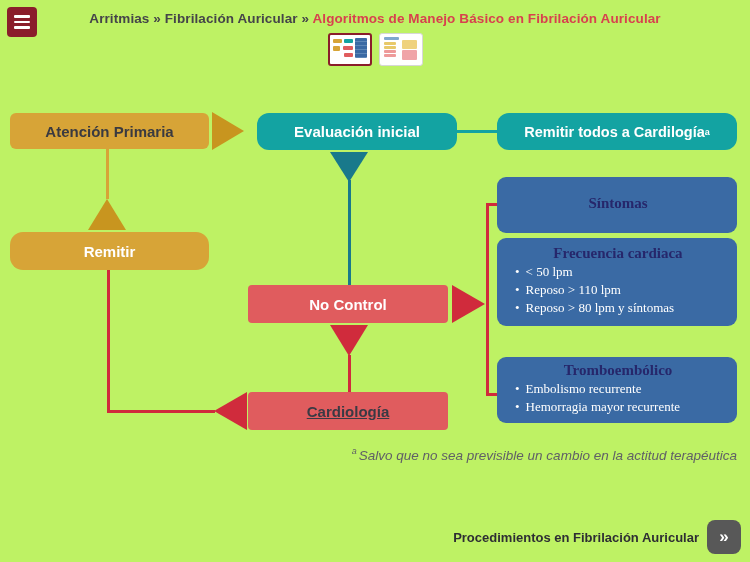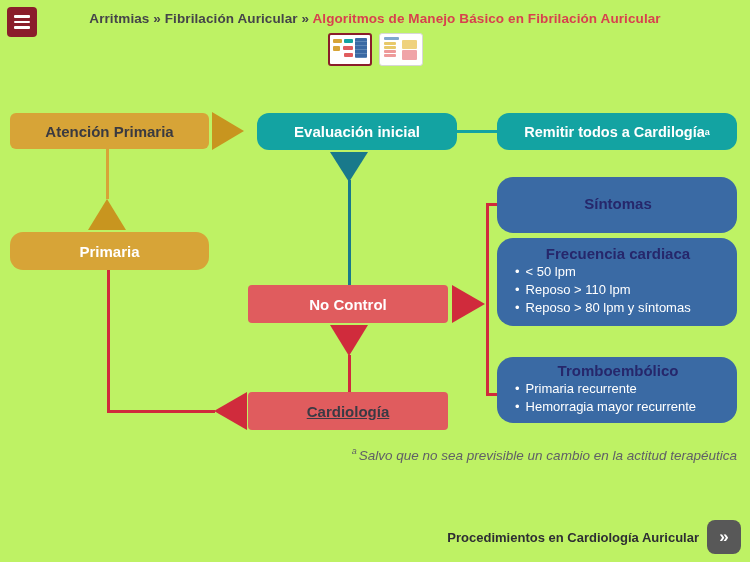--- a/index.html
+++ b/index.html
@@ -42,22 +42,22 @@
   
   .tri{position:absolute;width:0;height:0;}
   .tri-right-gold{border-top:19px solid transparent;border-bottom:19px solid transparent;border-left:32px solid #C8951F;}
   .tri-up-gold{border-left:19.5px solid transparent;border-right:19.5px solid transparent;border-bottom:31px solid #C8951F;}
   .tri-down-teal{border-left:19.5px solid transparent;border-right:19.5px solid transparent;border-top:30px solid #19798B;}
   .tri-right-red{border-top:19px solid transparent;border-bottom:19px solid transparent;border-left:33px solid #D02B3C;}
   .tri-down-red{border-left:19.5px solid transparent;border-right:19.5px solid transparent;border-top:31px solid #D02B3C;}
   .tri-left-red{border-top:19px solid transparent;border-bottom:19px solid transparent;border-right:33px solid #D02B3C;}
 
   
-  .crit{position:absolute;left:497px;width:240px;background:#3A6AA4;border-radius:16px;box-sizing:border-box;
-    display:flex;flex-direction:column;justify-content:center;padding:4px 8px 6px 10px;}
+  .crit{position:absolute;left:497px;width:240px;background:#3A6AA4;border-radius:9px;box-sizing:border-box;
+    display:flex;flex-direction:column;justify-content:center;padding:4px 8px 6px 10px;font-family:Liberation Serif, serif;}
   .crit h3{margin:0 0 1px 0;text-align:center;font-size:15px;color:#26276B;font-weight:bold;}
   .crit ul{margin:0;padding:0 0 0 8px;list-style:none;}
   .crit li{color:#fff;font-size:13px;line-height:1.4;}
   .crit li::before{content:"\2022";margin-right:6px;}
 
   
   .footnote{position:absolute;right:13px;top:446px;font-style:italic;font-size:13.5px;color:#606066;}
   .footnote sup{font-size:9px;margin-right:2px;}
 
   
@@ -105,21 +105,21 @@
 
     <div class="node gold" style="left:10px;top:113px;width:199px;height:36px;">Atención Primaria</div>
 
     <div class="node teal" style="left:248px;top:113px;width:200px;height:37px;margin-left:9px;">Evaluación inicial</div>
 
     <div class="node teal" style="left:497px;top:113px;width:240px;height:37px;font-size:14.5px;">
       <span>Remitir todos a Cardilogía</span>
         <sup>a</sup>
     </div>
 
-    <div class="node gold-round" style="left:10px;top:232px;width:199px;height:38px;">Primaria</div>
+    <div class="node gold-round" style="left:10px;top:232px;width:199px;height:38px;">Remitir</div>
 
     <div class="node salmon light-text" style="left:248px;top:285px;width:200px;height:38px;">No Control</div>
 
     <div class="node salmon dark-text" style="left:248px;top:392px;width:200px;height:38px;text-decoration:underline;">Cardiología</div>
 
     <div class="tri tri-right-gold" style="left:212px;top:112px;"></div>
     <div class="line l-gold" style="left:106px;top:149px;width:3px;height:50px;"></div>
     <div class="tri tri-up-gold" style="left:88px;top:199px;"></div>
 
     <div class="line l-teal" style="left:448px;top:130px;width:49px;height:3px;"></div>
@@ -147,30 +147,30 @@
       <ul>
         <li>&lt; 50 lpm</li>
         <li>Reposo &gt; 110 lpm</li>
         <li>Reposo &gt; 80 lpm y síntomas</li>
       </ul>
     </div>
 
     <div class="crit" style="top:357px;height:66px;">
       <h3>Tromboembólico</h3>
       <ul>
-        <li>Primaria recurrente</li>
+        <li>Embolismo recurrente</li>
         <li>Hemorragia mayor recurrente</li>
       </ul>
     </div>
 
     <div class="footnote">
       <sup>a</sup><span>Salvo que no sea previsible un cambio en la actitud terapéutica</span>
     </div>
   </div>
 
   <div class="next-nav">
-    <span class="next-label">Procedimientos en Cardiología Auricular</span>
+    <span class="next-label">Procedimientos en Fibrilación Auricular</span>
     <button class="next-btn">
       <span>»</span>
     </button>
   </div>
 
 </div>
 
 </body></html>

